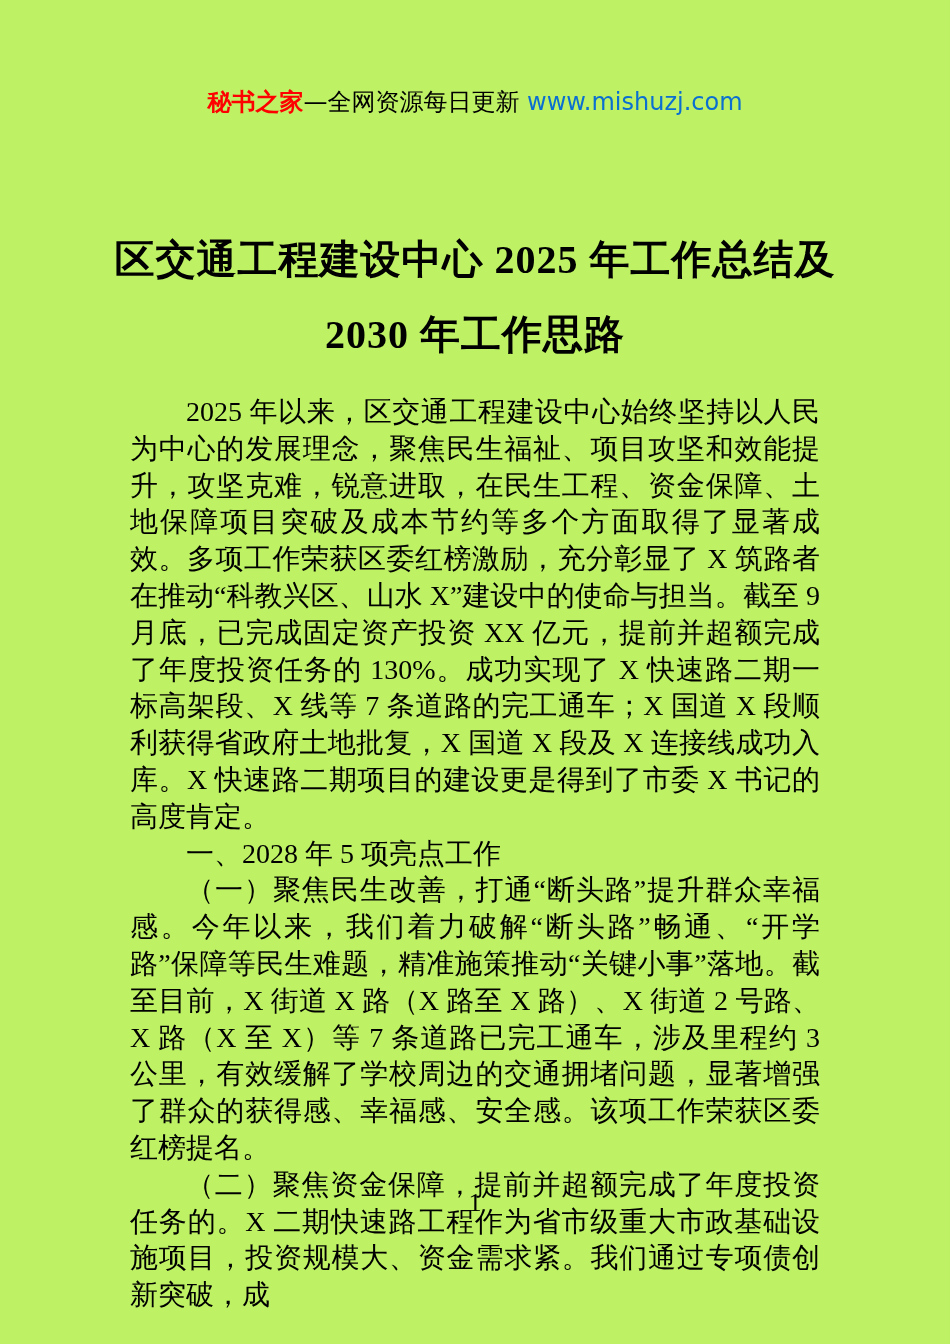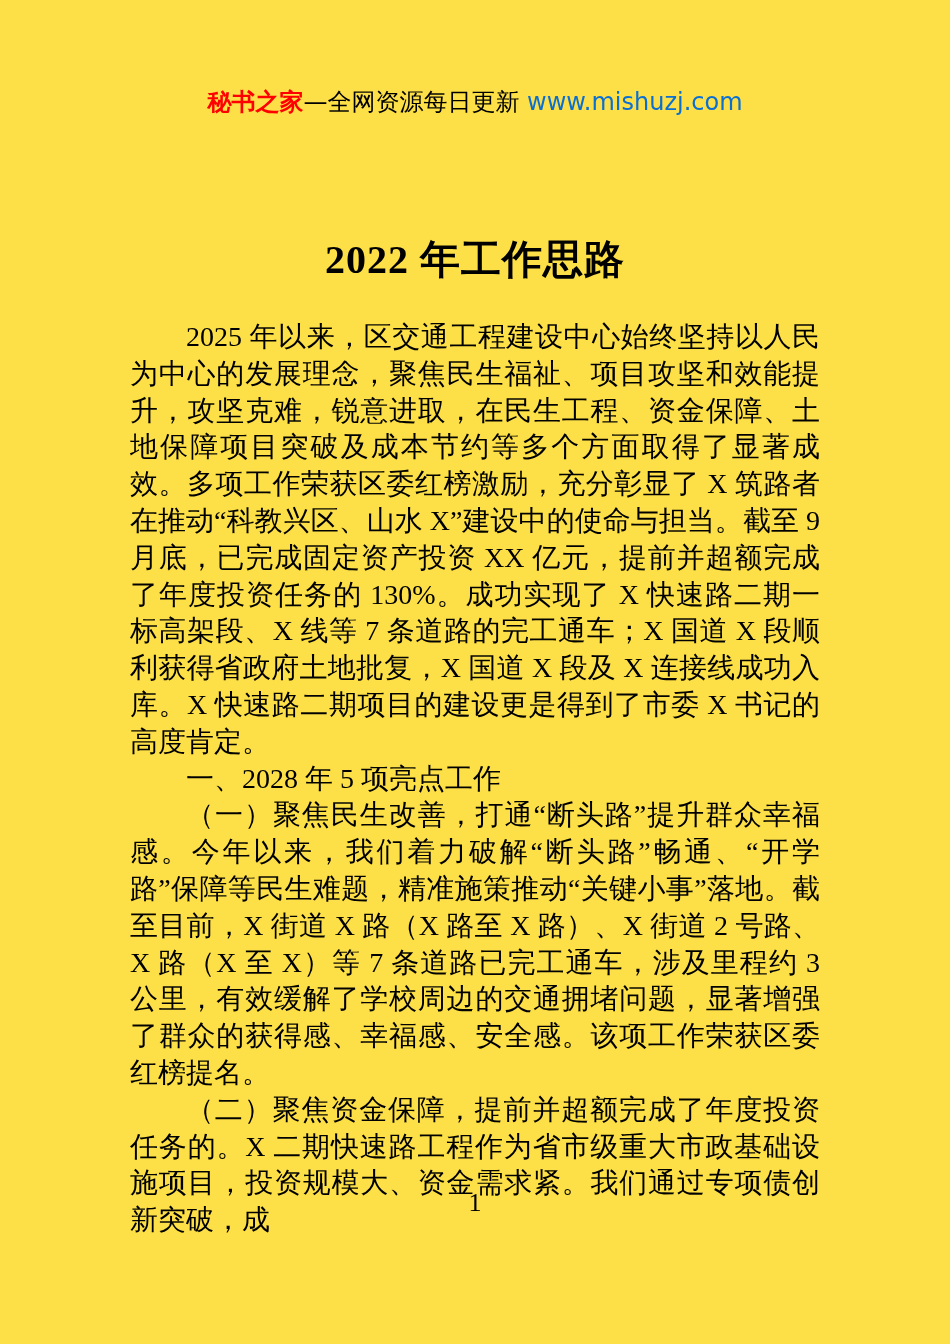--- a/index.html
+++ b/index.html
@@ -5,21 +5,21 @@
   html, body {
     margin: 0;
     padding: 0;
     background: #ffffff;
   }
   .page {
     position: relative;
     width: 950px;
     height: 1344px;
     margin: 0 auto;
-    background: #fde047;
+    background: #bef264;
     color: #000000;
     font-family: "Liberation Serif", "DejaVu Serif", serif;
     overflow: hidden;
   }
   .page-header {
     position: absolute;
     top: 86px;
     left: 0;
     width: 100%;
     text-align: center;
@@ -73,21 +73,22 @@
 </head>
 <body>
 
 <div class="page">
 
   <div class="page-header">
     <span class="brand-text">秘书之家</span><span class="header-tagline">—全网资源每日更新 </span><span class="site-url">www.mishuzj.com</span>
   </div>
 
   <div class="doc-title">
-    <div>2022 年工作思路</div>
+    <div>区交通工程建设中心 2025 年工作总结及</div>
+    <div>2030 年工作思路</div>
   </div>
 
   <div class="doc-body">
     <p>2025 年以来，区交通工程建设中心始终坚持以人民为中心的发展理念，聚焦民生福祉、项目攻坚和效能提升，攻坚克难，锐意进取，在民生工程、资金保障、土地保障项目突破及成本节约等多个方面取得了显著成效。多项工作荣获区委红榜激励，充分彰显了 X 筑路者在推动“科教兴区、山水 X”建设中的使命与担当。截至 9 月底，已完成固定资产投资 XX 亿元，提前并超额完成了年度投资任务的 130%。成功实现了 X 快速路二期一标高架段、X 线等 7 条道路的完工通车；X 国道 X 段顺利获得省政府土地批复，X 国道 X 段及 X 连接线成功入库。X 快速路二期项目的建设更是得到了市委 X 书记的高度肯定。</p>
     <p>一、2028 年 5 项亮点工作</p>
     <p>（一）聚焦民生改善，打通“断头路”提升群众幸福感。今年以来，我们着力破解“断头路”畅通、“开学路”保障等民生难题，精准施策推动“关键小事”落地。截至目前，X 街道 X 路（X 路至 X 路）、X 街道 2 号路、X 路（X 至 X）等 7 条道路已完工通车，涉及里程约 3 公里，有效缓解了学校周边的交通拥堵问题，显著增强了群众的获得感、幸福感、安全感。该项工作荣获区委红榜提名。</p>
     <p>（二）聚焦资金保障，提前并超额完成了年度投资任务的。X 二期快速路工程作为省市级重大市政基础设施项目，投资规模大、资金需求紧。我们通过专项债创新突破，成</p>
   </div>
 
   <div class="page-number">1</div>

